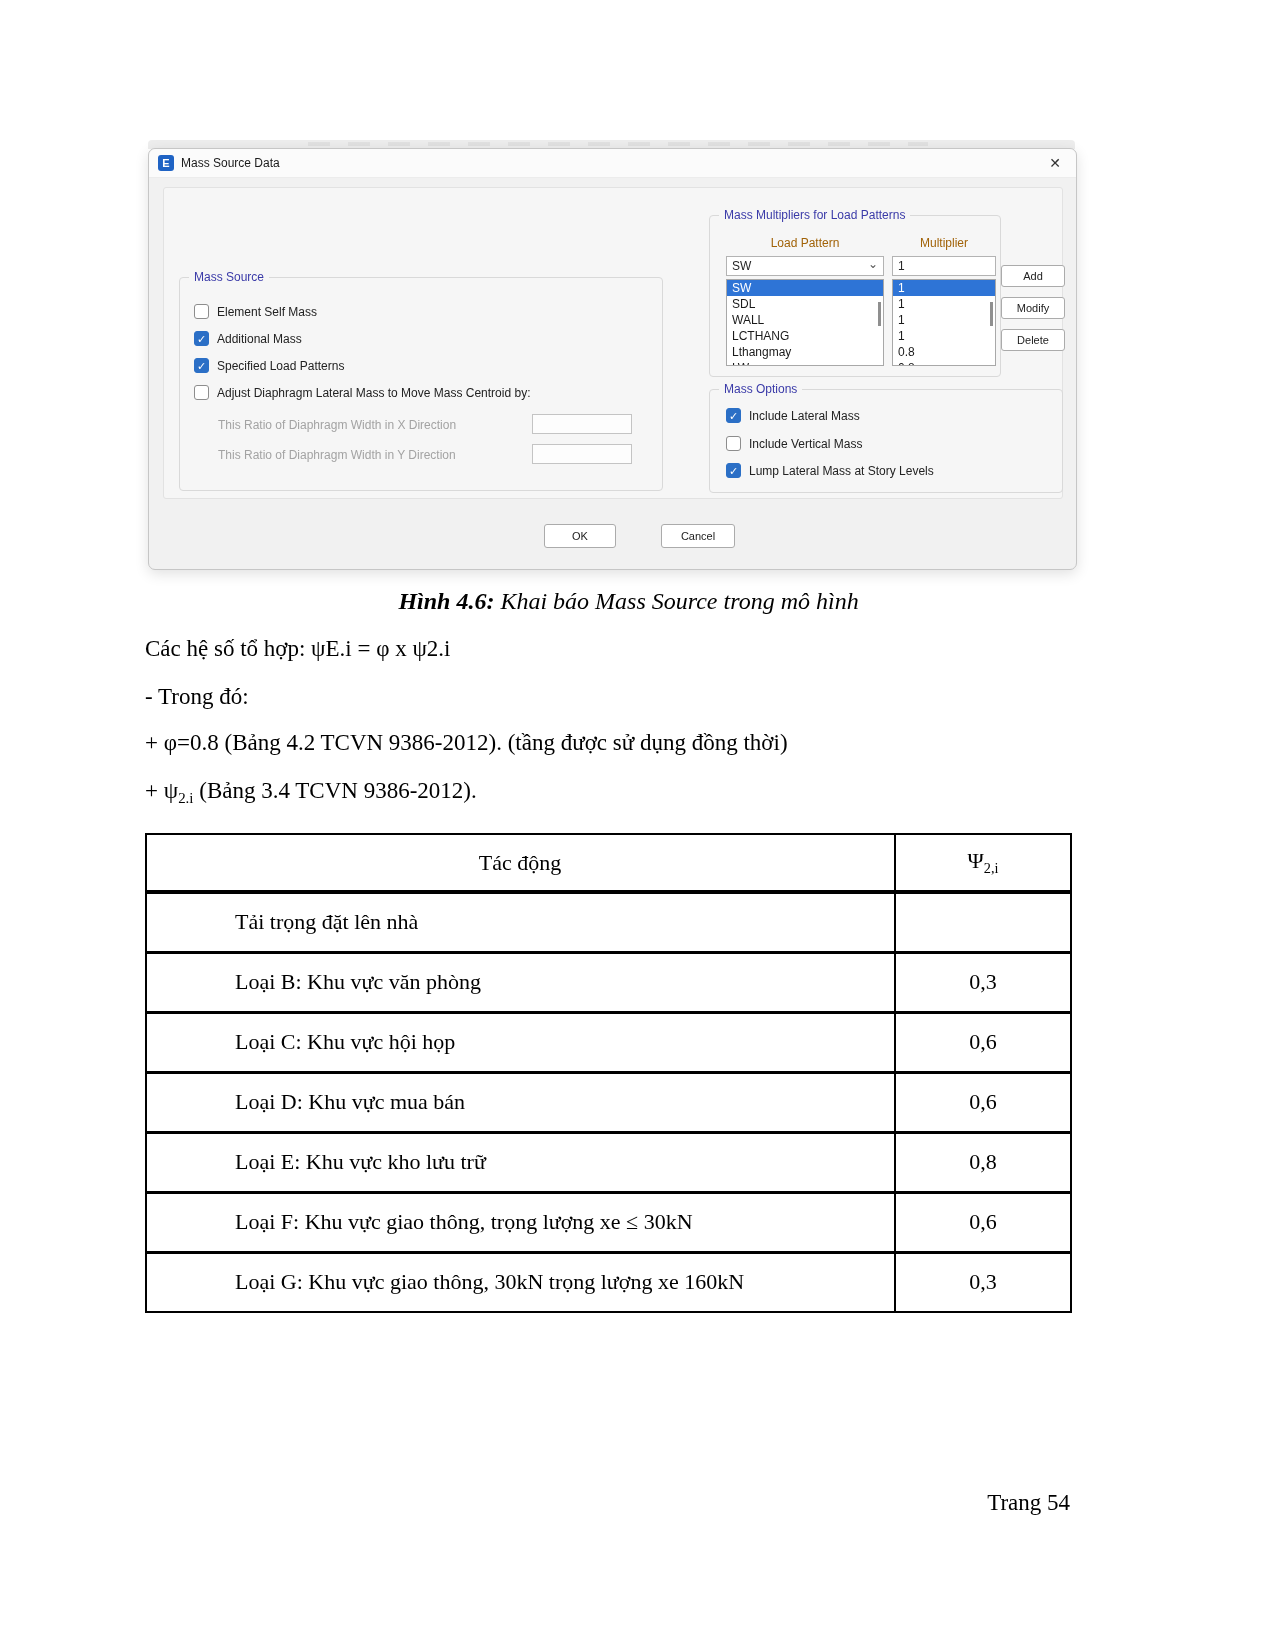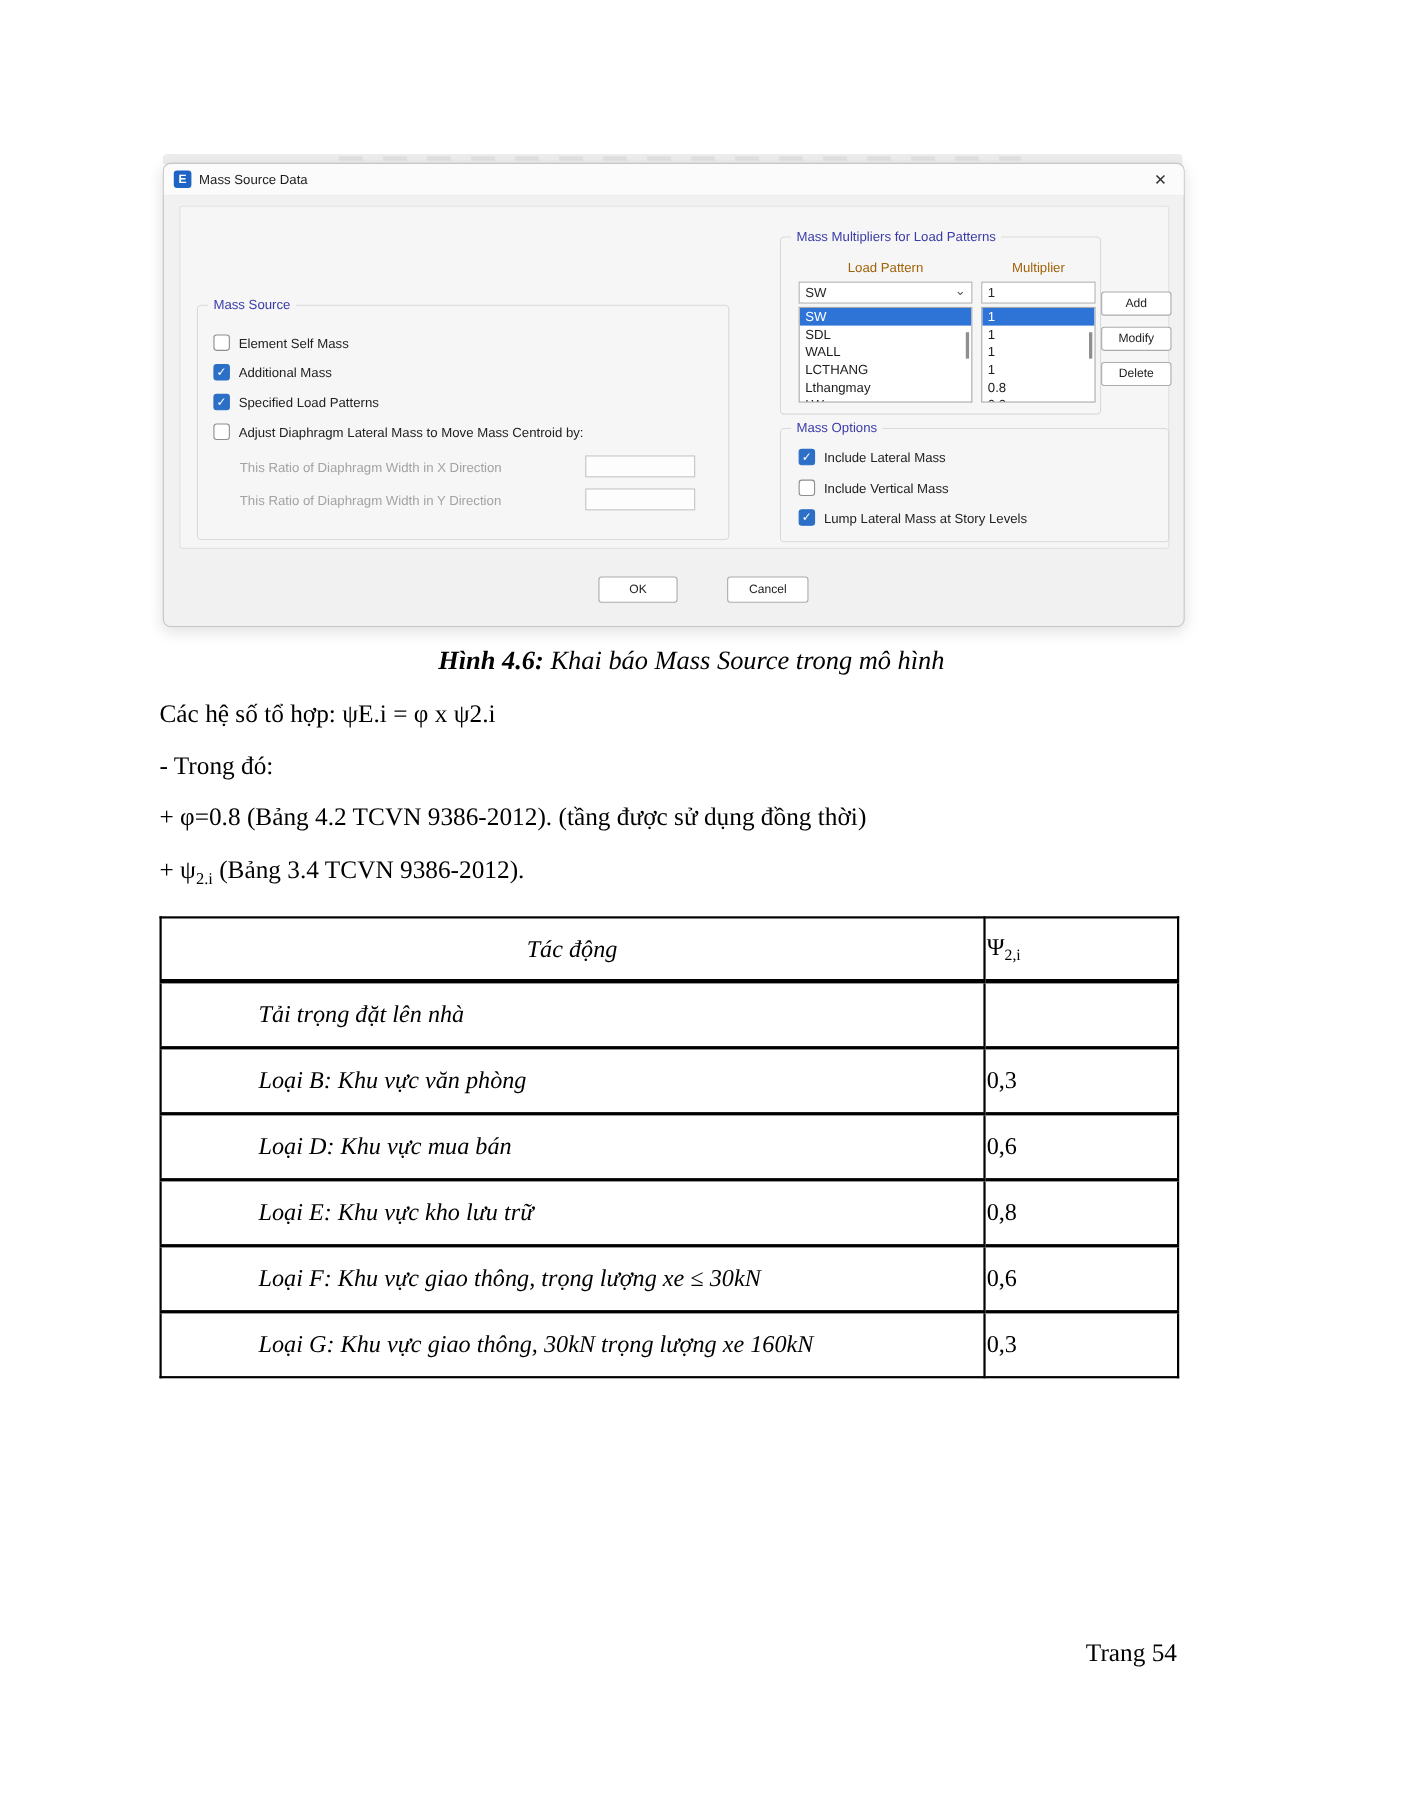--- a/index.html
+++ b/index.html
@@ -77,22 +77,22 @@
   .pline{position:absolute;left:145px;font-size:23px;white-space:nowrap;}
   .sub{font-size:65%;vertical-align:-0.35em;}
 
   
   .tbl{position:absolute;left:145px;top:833px;width:918px;border-collapse:collapse;table-layout:fixed;
        font-size:22px;}
   .tbl td{border:2px solid #000;}
   .tbl tr{height:60px;}
   .tbl tr.hdr{height:58px;}
   .tbl tr.hdr td{border-bottom:4px solid #000;}
-  .tbl td.c1{width:746px;padding-left:88px;font-style:italic;}
-  .tbl td.c2{width:172px;}
+  .tbl td.c1{width:746px;padding-left:88px;}
+  .tbl td.c2{width:172px;text-align:center;}
   .tbl tr.hdr td.c1{text-align:center;padding-left:0;}
   .tbl tr:not(.hdr) td{border-top:3px solid #000;}
 
   .footer{position:absolute;left:145px;top:1490px;width:925px;text-align:right;font-size:23px;}
 </style>
 </head>
 <body>
 
 <div class="page">
 
@@ -204,20 +204,24 @@
     </tr>
     <tr>
       <td class="c1">Tải trọng đặt lên nhà</td>
       <td class="c2"></td>
     </tr>
     <tr>
       <td class="c1">Loại B: Khu vực văn phòng</td>
       <td class="c2">0,3</td>
     </tr>
     <tr>
+      <td class="c1">Loại C: Khu vực hội họp</td>
+      <td class="c2">0,6</td>
+    </tr>
+    <tr>
       <td class="c1">Loại D: Khu vực mua bán</td>
       <td class="c2">0,6</td>
     </tr>
     <tr>
       <td class="c1">Loại E: Khu vực kho lưu trữ</td>
       <td class="c2">0,8</td>
     </tr>
     <tr>
       <td class="c1">Loại F: Khu vực giao thông, trọng lượng xe ≤ 30kN</td>
       <td class="c2">0,6</td>

